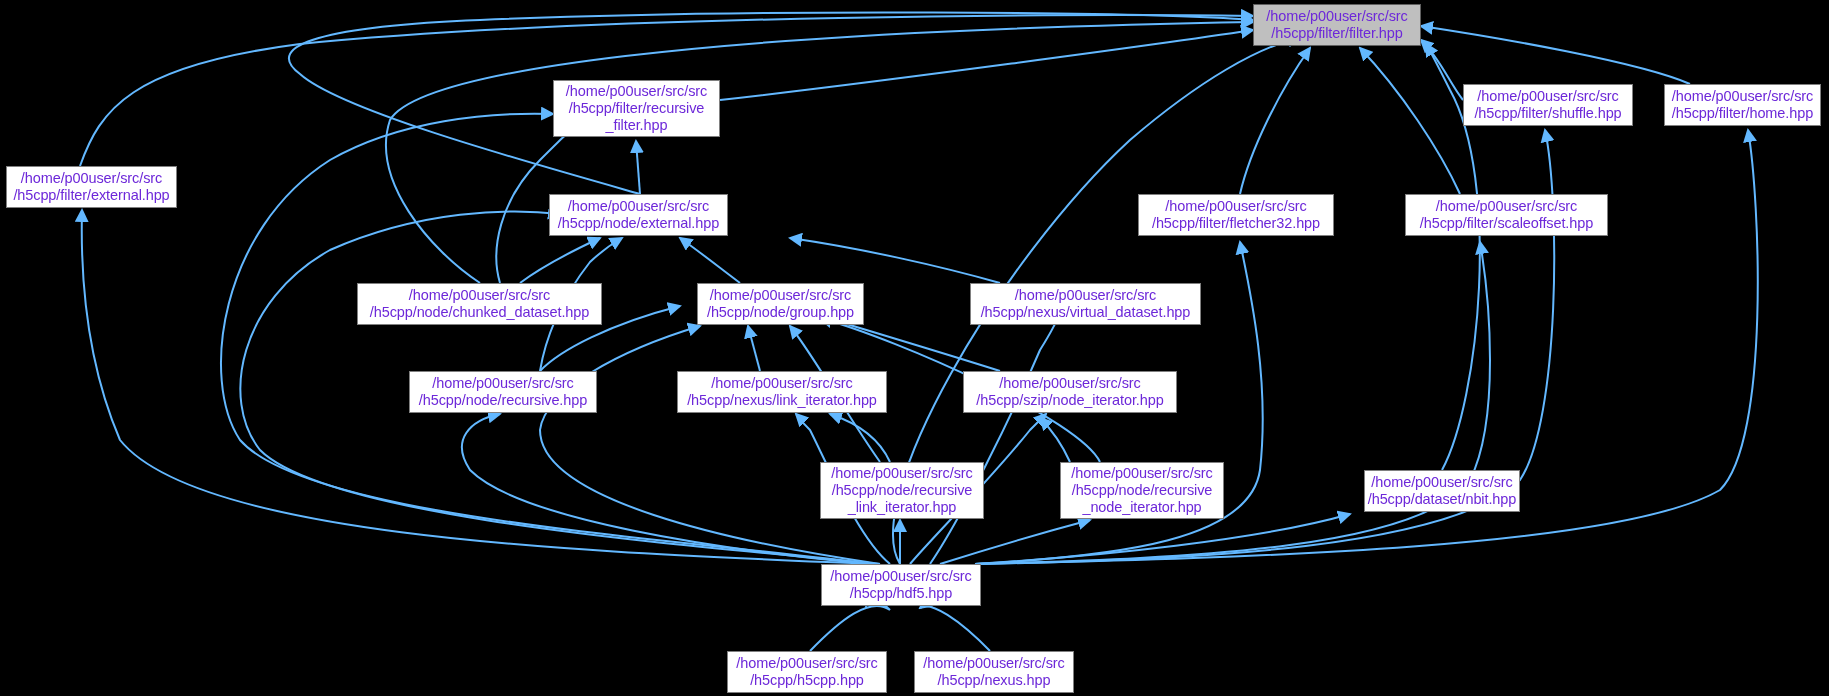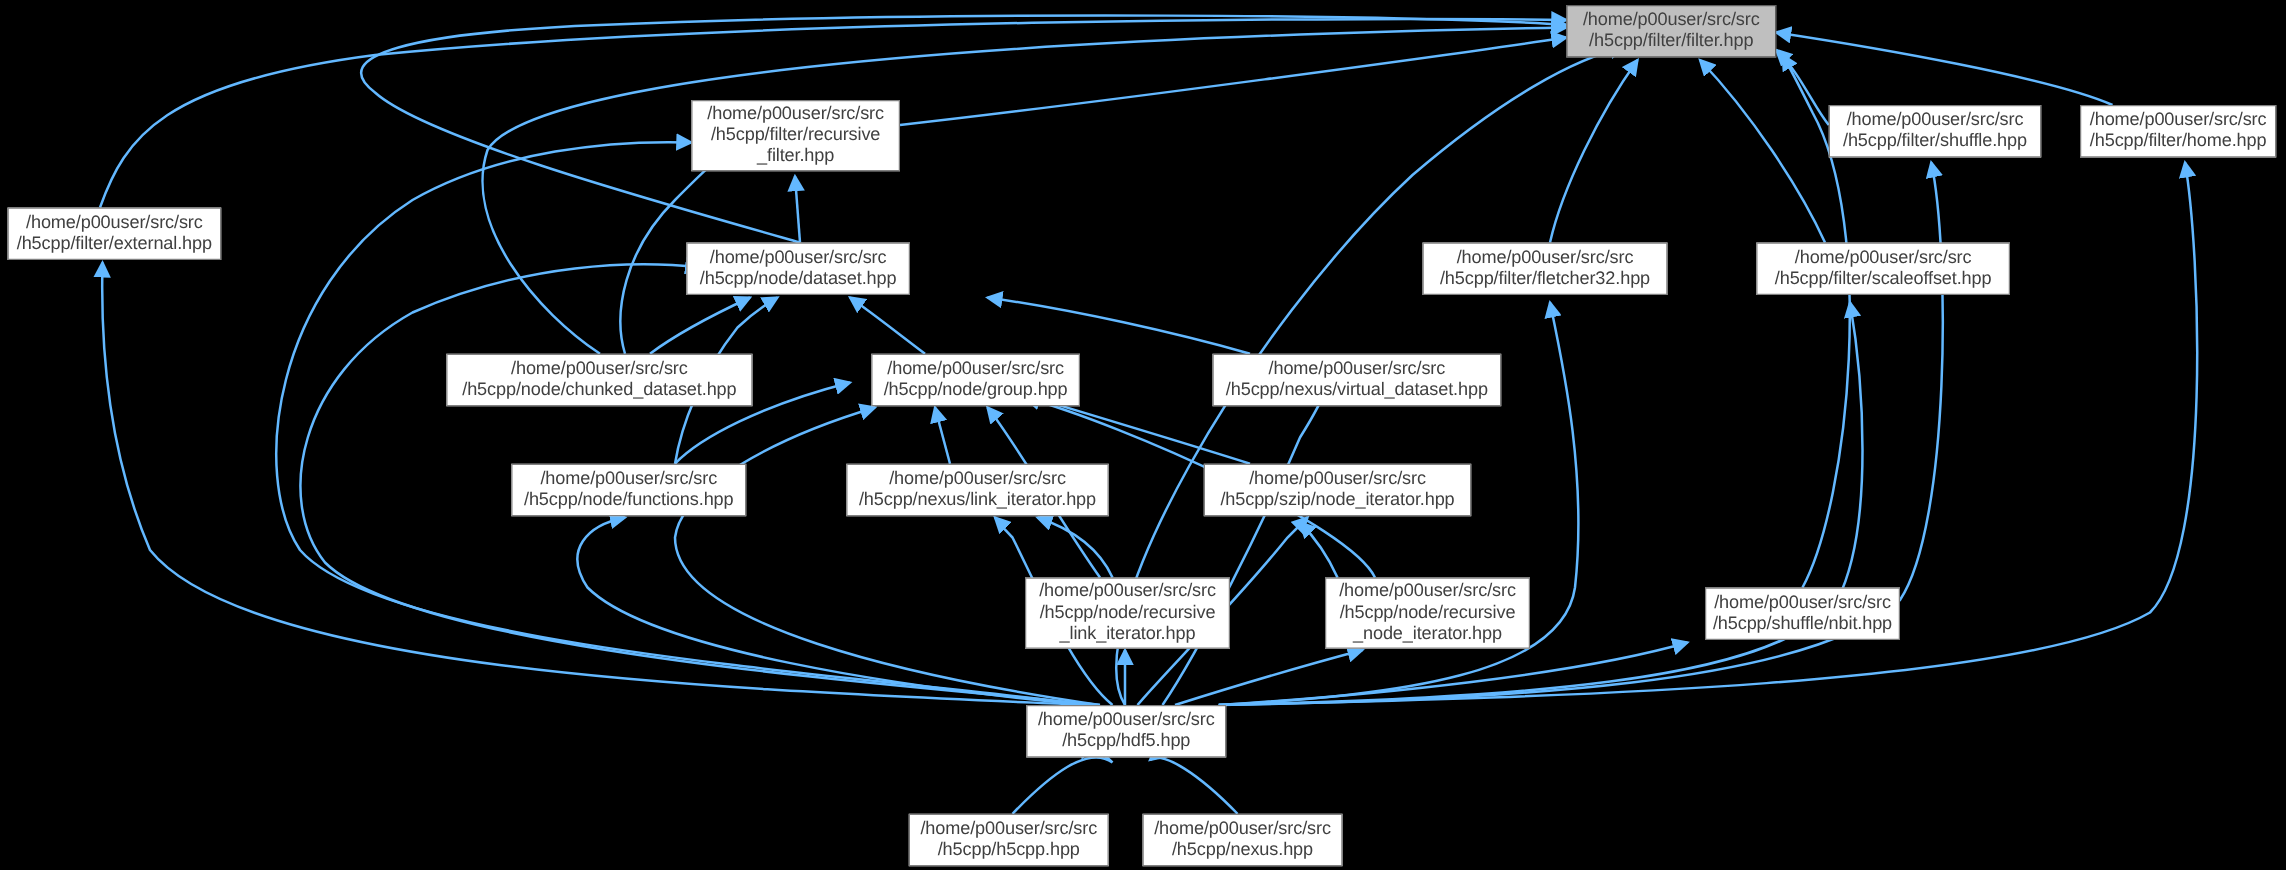--- a/index.html
+++ b/index.html
@@ -24,21 +24,21 @@
     left: 0;
     top: 0;
     width: 1829px;
     height: 696px;
   }
   .graph-node {
     position: absolute;
     box-sizing: border-box;
     background: #ffffff;
     border: 1px solid #808080;
-    color: #404040;
+    color: #6d28d9;
     font-size: 14.5px;
     line-height: 17px;
     text-align: center;
     display: flex;
     flex-direction: column;
     align-items: center;
     justify-content: center;
     white-space: pre;
     letter-spacing: -0.1px;
   }
@@ -104,30 +104,30 @@
         <path d="M 990 651 C 960 620, 930 600, 920 608" fill="none" stroke="#63b8ff" stroke-width="2" marker-end="url(#arrowhead)"></path>
       </g>
   </svg>
 
   <div id="node-layer">
       <div class="graph-node root-node" style="left: 1253px; top: 4px; width: 168px; height: 42px;"><span class="node-line">/home/p00user/src/src</span><span class="node-line">/h5cpp/filter/filter.hpp</span></div>
       <div class="graph-node" style="left: 1463px; top: 84px; width: 170px; height: 42px;"><span class="node-line">/home/p00user/src/src</span><span class="node-line">/h5cpp/filter/shuffle.hpp</span></div>
       <div class="graph-node" style="left: 1664px; top: 84px; width: 157px; height: 42px;"><span class="node-line">/home/p00user/src/src</span><span class="node-line">/h5cpp/filter/home.hpp</span></div>
       <div class="graph-node" style="left: 553px; top: 80px; width: 167px; height: 57px;"><span class="node-line">/home/p00user/src/src</span><span class="node-line">/h5cpp/filter/recursive</span><span class="node-line">_filter.hpp</span></div>
       <div class="graph-node" style="left: 6px; top: 166px; width: 171px; height: 42px;"><span class="node-line">/home/p00user/src/src</span><span class="node-line">/h5cpp/filter/external.hpp</span></div>
-      <div class="graph-node" style="left: 549px; top: 194px; width: 179px; height: 42px;"><span class="node-line">/home/p00user/src/src</span><span class="node-line">/h5cpp/node/dataset.hpp</span></div>
+      <div class="graph-node" style="left: 549px; top: 194px; width: 179px; height: 42px;"><span class="node-line">/home/p00user/src/src</span><span class="node-line">/h5cpp/node/external.hpp</span></div>
       <div class="graph-node" style="left: 1138px; top: 194px; width: 196px; height: 42px;"><span class="node-line">/home/p00user/src/src</span><span class="node-line">/h5cpp/filter/fletcher32.hpp</span></div>
       <div class="graph-node" style="left: 1405px; top: 194px; width: 203px; height: 42px;"><span class="node-line">/home/p00user/src/src</span><span class="node-line">/h5cpp/filter/scaleoffset.hpp</span></div>
       <div class="graph-node" style="left: 357px; top: 283px; width: 245px; height: 42px;"><span class="node-line">/home/p00user/src/src</span><span class="node-line">/h5cpp/node/chunked_dataset.hpp</span></div>
       <div class="graph-node" style="left: 697px; top: 283px; width: 167px; height: 42px;"><span class="node-line">/home/p00user/src/src</span><span class="node-line">/h5cpp/node/group.hpp</span></div>
       <div class="graph-node" style="left: 970px; top: 283px; width: 231px; height: 42px;"><span class="node-line">/home/p00user/src/src</span><span class="node-line">/h5cpp/nexus/virtual_dataset.hpp</span></div>
-      <div class="graph-node" style="left: 409px; top: 371px; width: 188px; height: 42px;"><span class="node-line">/home/p00user/src/src</span><span class="node-line">/h5cpp/node/functions.hpp</span></div>
+      <div class="graph-node" style="left: 409px; top: 371px; width: 188px; height: 42px;"><span class="node-line">/home/p00user/src/src</span><span class="node-line">/h5cpp/node/recursive.hpp</span></div>
       <div class="graph-node" style="left: 677px; top: 371px; width: 210px; height: 42px;"><span class="node-line">/home/p00user/src/src</span><span class="node-line">/h5cpp/nexus/link_iterator.hpp</span></div>
       <div class="graph-node" style="left: 963px; top: 371px; width: 214px; height: 42px;"><span class="node-line">/home/p00user/src/src</span><span class="node-line">/h5cpp/szip/node_iterator.hpp</span></div>
       <div class="graph-node" style="left: 820px; top: 462px; width: 164px; height: 57px;"><span class="node-line">/home/p00user/src/src</span><span class="node-line">/h5cpp/node/recursive</span><span class="node-line">_link_iterator.hpp</span></div>
       <div class="graph-node" style="left: 1060px; top: 462px; width: 164px; height: 57px;"><span class="node-line">/home/p00user/src/src</span><span class="node-line">/h5cpp/node/recursive</span><span class="node-line">_node_iterator.hpp</span></div>
-      <div class="graph-node" style="left: 1364px; top: 470px; width: 156px; height: 42px;"><span class="node-line">/home/p00user/src/src</span><span class="node-line">/h5cpp/shuffle/nbit.hpp</span></div>
+      <div class="graph-node" style="left: 1364px; top: 470px; width: 156px; height: 42px;"><span class="node-line">/home/p00user/src/src</span><span class="node-line">/h5cpp/dataset/nbit.hpp</span></div>
       <div class="graph-node" style="left: 821px; top: 564px; width: 160px; height: 42px;"><span class="node-line">/home/p00user/src/src</span><span class="node-line">/h5cpp/hdf5.hpp</span></div>
       <div class="graph-node" style="left: 727px; top: 651px; width: 160px; height: 42px;"><span class="node-line">/home/p00user/src/src</span><span class="node-line">/h5cpp/h5cpp.hpp</span></div>
       <div class="graph-node" style="left: 914px; top: 651px; width: 160px; height: 42px;"><span class="node-line">/home/p00user/src/src</span><span class="node-line">/h5cpp/nexus.hpp</span></div>
     </div>
 
 </div>
 
 </body></html>

